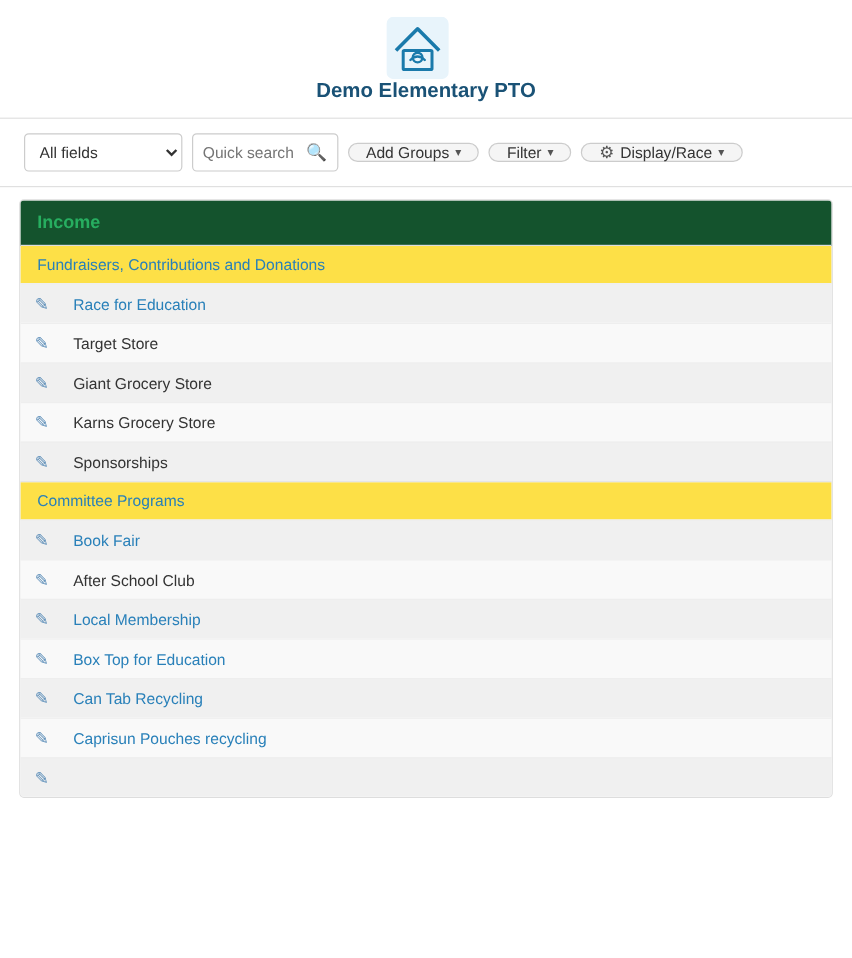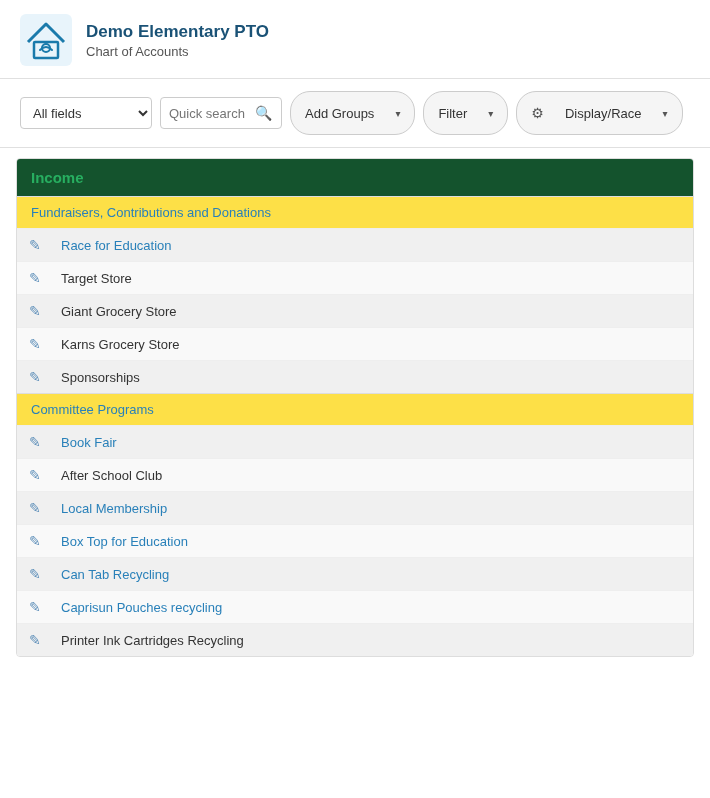--- a/index.html
+++ b/index.html
@@ -11,20 +11,21 @@
       width: 710px;
       min-height: 798px;
     }
 
     
     .header {
       display: flex;
       align-items: center;
       padding: 14px 20px 12px 20px;
       border-bottom: 1px solid #e0e0e0;
+      flex-direction: column;
     }
     .logo-icon {
       width: 52px;
       height: 52px;
       margin-right: 14px;
       flex-shrink: 0;
     }
     .header-text .org-name {
       font-size: 17px;
       font-weight: bold;
@@ -72,31 +73,31 @@
       color: #999;
       width: 100%;
       background: transparent;
     }
     .search-icon-char {
       color: #999;
       font-size: 14px;
       margin-left: 4px;
     }
     .btn {
-      height: 44px;
+      height: 16px;
       border: 1px solid #ccc;
       border-radius: 20px;
       background: #f5f5f5;
       padding: 0 14px;
       font-size: 13px;
       color: #333;
       cursor: pointer;
       display: flex;
       align-items: center;
-      gap: 21px;
+      gap: 5px;
       white-space: nowrap;
     }
     .btn .dropdown-arrow {
       font-size: 10px;
       color: #555;
     }
     .btn .gear-char {
       font-size: 14px;
       color: #555;
     }
@@ -170,21 +171,20 @@
 
       <polyline points="8,28 26,10 44,28" fill="none" stroke="#1a7aab" stroke-width="3" stroke-linejoin="round"></polyline>
       <rect x="14" y="28" width="24" height="16" rx="1" fill="none" stroke="#1a7aab" stroke-width="2.5"></rect>
 
       <path d="M20 36 Q26 30 32 36" fill="none" stroke="#1a7aab" stroke-width="2" stroke-linecap="round"></path>
       <circle cx="26" cy="34" r="4" fill="none" stroke="#1a7aab" stroke-width="2"></circle>
     </svg>
   </div>
   <div class="header-text">
     <div class="org-name">Demo Elementary PTO</div>
-    <div class="page-title">Chart of Accounts</div>
   </div>
 </div>
 
 <div class="toolbar">
   <select class="select-field">
     <option>All fields</option>
     <option>Name</option>
     <option>Code</option>
   </select>
 
@@ -263,17 +263,16 @@
       <div class="account-row">
         <span class="edit-icon">✎</span>
         <span class="account-name blue-text">Can Tab Recycling</span>
       </div>
       <div class="account-row">
         <span class="edit-icon">✎</span>
         <span class="account-name blue-text">Caprisun Pouches recycling</span>
       </div>
       <div class="account-row">
         <span class="edit-icon">✎</span>
-        <span class="account-name">Printer Ink Cartridges Recycling</span>
       </div>
     </div>
   </div>
 </div>
 
 </body></html>

